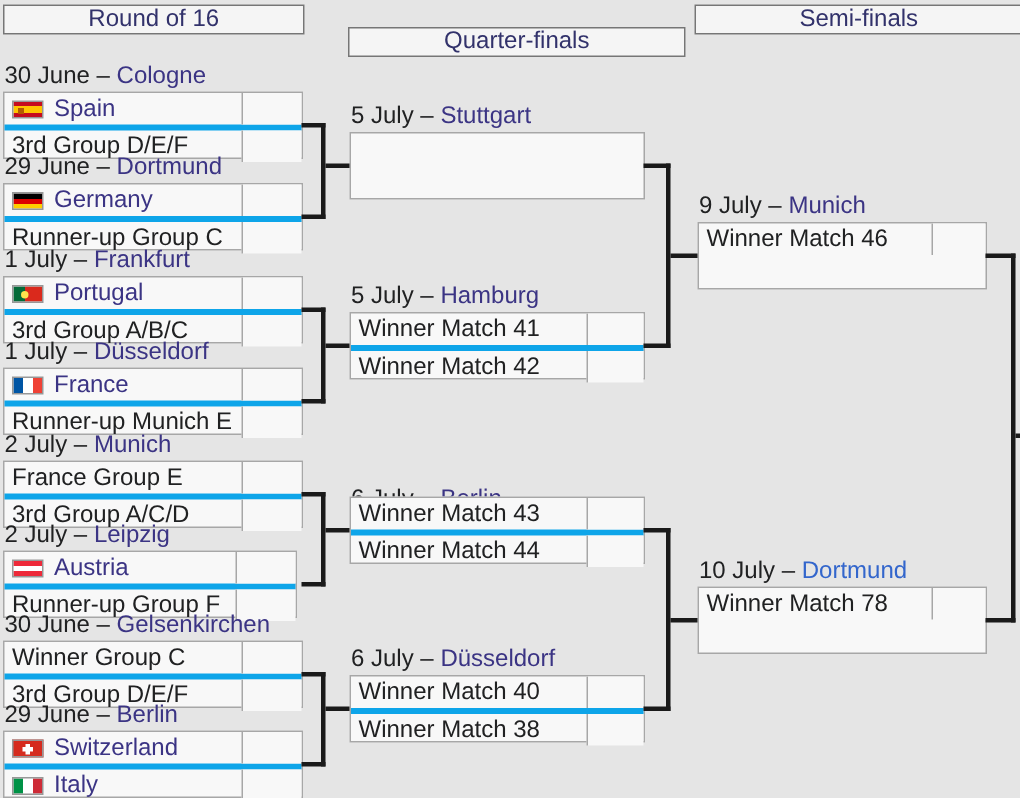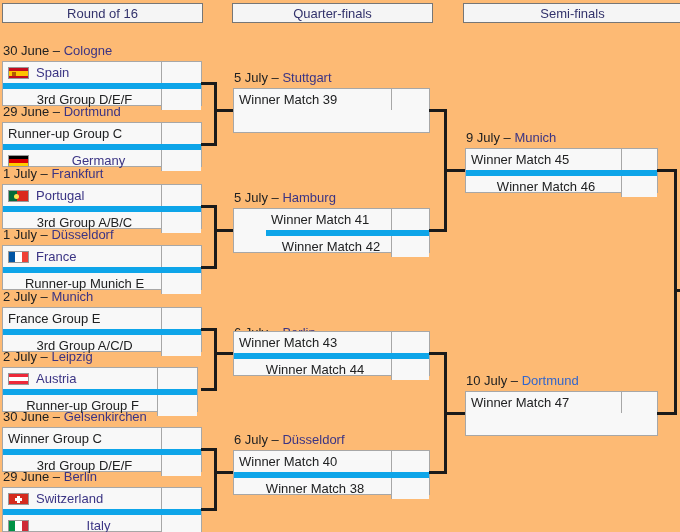--- a/index.html
+++ b/index.html
@@ -1,39 +1,39 @@
 <!DOCTYPE html>
 <html><head>
 <meta charset="utf-8">
 <style>
   html,body{margin:0;padding:0;background:#fff;}
   .stage{
     position:relative;width:680px;height:532px;overflow:hidden;
     font-family:"Liberation Sans","DejaVu Sans",sans-serif;
-    font-size:13px;color:#202122;background:#fdba74;
+    font-size:16px;color:#202122;background:#e5e5e5;
   }
   
   .hdr{
     position:absolute;top:3px;height:20px;box-sizing:border-box;
     background:#f5f5f5;border:1px solid #767676;
     display:flex;align-items:center;justify-content:center;
     color:#32326b;
   }
   
   .date{position:absolute;height:18px;line-height:18px;white-space:nowrap;}
   .city{text-decoration:none;cursor:pointer;}
   .city[data-link="visited"]{color:#3b3484;}
   .city[data-link="new"]{color:#3366cc;}
   
   .mbox{
     position:absolute;box-sizing:border-box;height:45px;
     background:#f8f8f8;border:1px solid #a7a7a7;
   }
   .trow{display:flex;align-items:center;height:21px;}
-  .trow + .trow{border-top:6px solid #0ea5e9;text-align:center;}
+  .trow + .trow{border-top:4px solid #0ea5e9;}
   .tname{
     flex:1 1 auto;padding-left:5px;white-space:nowrap;overflow:hidden;
     color:#202122;
   }
   .tname[data-kind="team"]{color:#3b3484;cursor:pointer;}
   .score{
     flex:0 0 auto;align-self:stretch;box-sizing:border-box;
     border-left:1px solid #a7a7a7;background:#f8f8f8;
   }
   .w1 .score{width:40px;} .w2 .score{width:38px;} .w3 .score{width:36px;}
@@ -59,21 +59,21 @@
   .ln{position:absolute;background:#1a1a1a;}
 </style>
 </head>
 <body>
 
 <div class="stage">
 
   <div class="hdr" style="left:2px;width:201px;">
       <span>Round of 16</span>
     </div>
-  <div class="hdr" style="left:232px;width:201px;">
+  <div class="hdr" style="left:232px;width:225px;margin-top:15px;">
       <span>Quarter-finals</span>
     </div>
   <div class="hdr" style="left:463px;width:219px;">
       <span>Semi-finals</span>
     </div>
 
   <div class="date" style="left:3px;top:42px;"><span>30 June – </span><a class="city" data-link="visited">Cologne</a></div>
   <div class="mbox w1" style="left:2px;top:61px;width:200px;">
     <div class="trow">
         <span class="flag" data-flag="es"></span>
@@ -82,28 +82,28 @@
       </div>
     <div class="trow">
         <span class="tname" data-kind="placeholder">3rd Group D/E/F</span>
         <span class="score"></span>
       </div>
   </div>
 
   <div class="date" style="left:3px;top:103px;"><span>29 June – </span><a class="city" data-link="visited">Dortmund</a></div>
   <div class="mbox w1" style="left:2px;top:122px;width:200px;">
     <div class="trow">
-        <span class="tname" data-kind="placeholder">Runner-up Group C</span>
-        <span class="score"></span>
-      </div>
-    <div class="trow">
         <span class="flag" data-flag="de"></span>
         <span class="tname" data-kind="team">Germany</span>
         <span class="score"></span>
       </div>
+    <div class="trow">
+        <span class="tname" data-kind="placeholder">Runner-up Group C</span>
+        <span class="score"></span>
+      </div>
   </div>
 
   <div class="date" style="left:3px;top:165px;"><span>1 July – </span><a class="city" data-link="visited">Frankfurt</a></div>
   <div class="mbox w1" style="left:2px;top:184px;width:200px;">
     <div class="trow">
         <span class="flag" data-flag="pt"></span>
         <span class="tname" data-kind="team">Portugal</span>
         <span class="score"></span>
       </div>
     <div class="trow">
@@ -171,28 +171,24 @@
       </div>
     <div class="trow">
         <span class="flag" data-flag="it"></span>
         <span class="tname" data-kind="team">Italy</span>
         <span class="score"></span>
       </div>
   </div>
 
   <div class="date" style="left:234px;top:69px;"><span>5 July – </span><a class="city" data-link="visited">Stuttgart</a></div>
   <div class="mbox w2" style="left:233px;top:88px;width:197px;">
-    <div class="trow">
-        <span class="tname" data-kind="placeholder">Winner Match 39</span>
-        <span class="score"></span>
-      </div>
   </div>
 
   <div class="date" style="left:234px;top:189px;"><span>5 July – </span><a class="city" data-link="visited">Hamburg</a></div>
-  <div class="mbox w2" style="left:233px;top:208px;width:197px;padding-left:32px;">
+  <div class="mbox w2" style="left:233px;top:208px;width:197px;">
     <div class="trow">
         <span class="tname" data-kind="placeholder">Winner Match 41</span>
         <span class="score"></span>
       </div>
     <div class="trow">
         <span class="tname" data-kind="placeholder">Winner Match 42</span>
         <span class="score"></span>
       </div>
   </div>
 
@@ -216,33 +212,29 @@
       </div>
     <div class="trow">
         <span class="tname" data-kind="placeholder">Winner Match 38</span>
         <span class="score"></span>
       </div>
   </div>
 
   <div class="date" style="left:466px;top:129px;"><span>9 July – </span><a class="city" data-link="visited">Munich</a></div>
   <div class="mbox w3" style="left:465px;top:148px;width:193px;">
     <div class="trow">
-        <span class="tname" data-kind="placeholder">Winner Match 45</span>
-        <span class="score"></span>
-      </div>
-    <div class="trow">
         <span class="tname" data-kind="placeholder">Winner Match 46</span>
         <span class="score"></span>
       </div>
   </div>
 
   <div class="date" style="left:466px;top:372px;"><span>10 July – </span><a class="city" data-link="new">Dortmund</a></div>
   <div class="mbox w3" style="left:465px;top:391px;width:193px;">
     <div class="trow">
-        <span class="tname" data-kind="placeholder">Winner Match 47</span>
+        <span class="tname" data-kind="placeholder">Winner Match 78</span>
         <span class="score"></span>
       </div>
   </div>
 
   <div class="ln" style="left:201px;top:82px;width:16px;height:3px;"></div>
   <div class="ln" style="left:201px;top:143px;width:16px;height:3px;"></div>
   <div class="ln" style="left:214px;top:82px;width:3px;height:64px;"></div>
   <div class="ln" style="left:217px;top:109px;width:16px;height:3px;"></div>
 
   <div class="ln" style="left:201px;top:205px;width:16px;height:3px;"></div>

